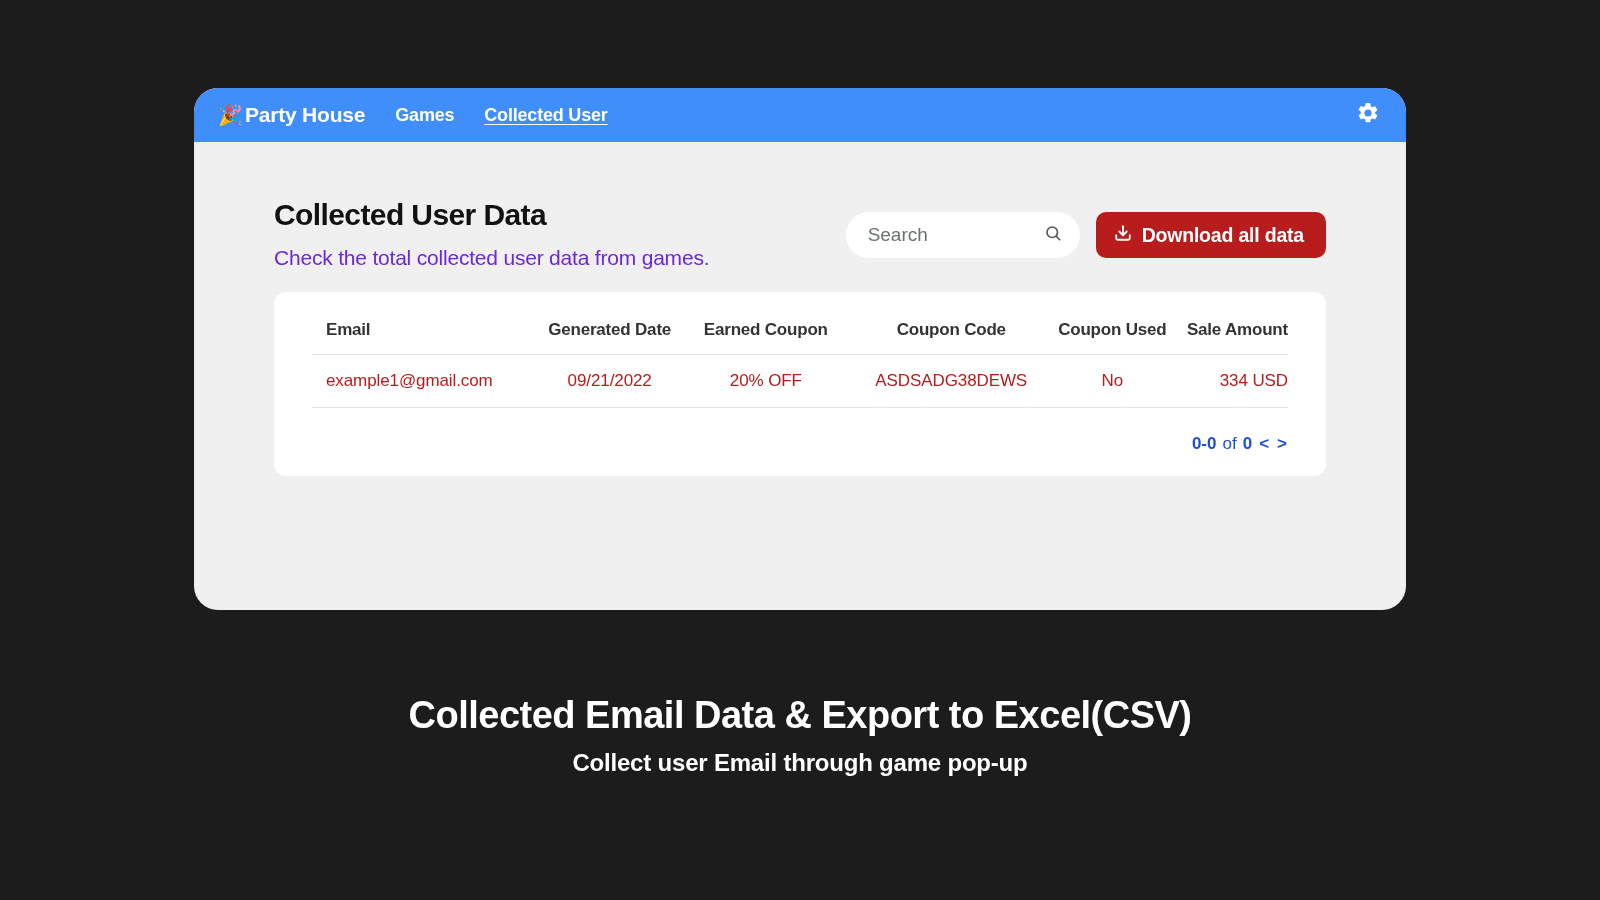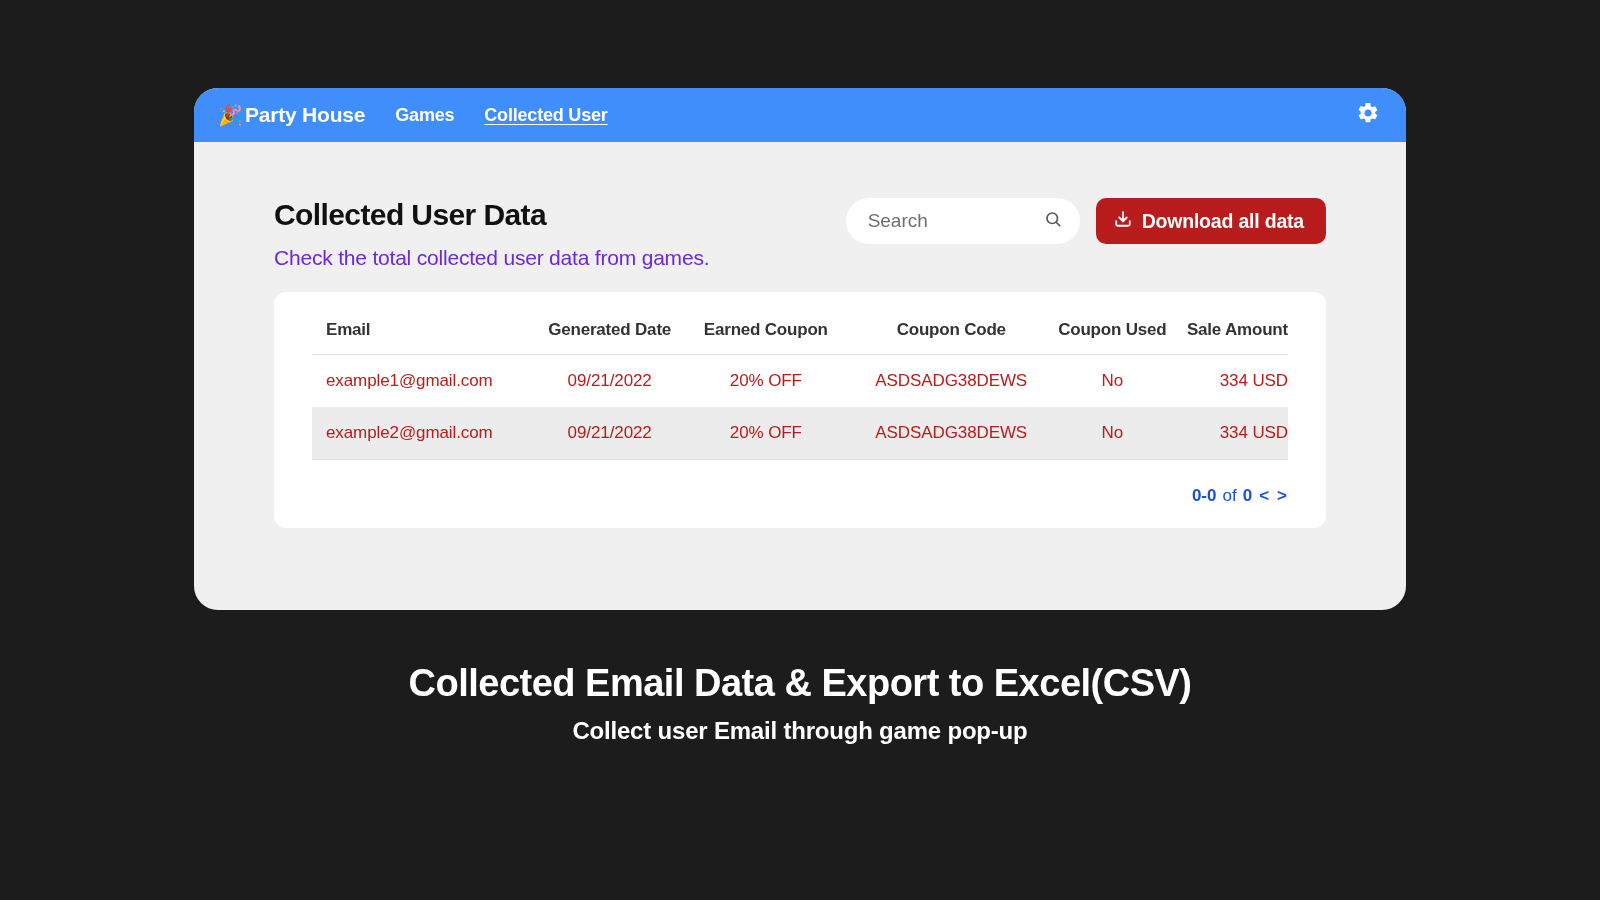--- a/index.html
+++ b/index.html
@@ -68,21 +68,21 @@
   }
   .page-sub {
     margin-top: 14px;
     font-size: 21px;
     color: #6d28d9;
     letter-spacing: -0.2px;
   }
 
   .header-row {
     display: flex;
-    align-items: flex-start;
+    align-items: center;
     justify-content: space-between;
   }
   .header-left { flex: 1; }
 
   .actions {
     display: flex;
     align-items: center;
     gap: 16px;
     margin-bottom: -2px;
   }
@@ -172,20 +172,21 @@
 
   .hero {
     margin-top: 52px;
     text-align: center;
     color: #fff;
   }
   .hero-title {
     font-size: 38px;
     font-weight: 800;
     letter-spacing: -0.5px;
+    margin-top: 32px;
   }
   .hero-sub {
     margin-top: 12px;
     font-size: 24px;
     font-weight: 700;
     letter-spacing: -0.2px;
   }
 </style>
 </head>
 <body>
@@ -253,28 +254,20 @@
         </thead>
         <tbody>
           <tr>
             <td class="c-email">example1@gmail.com</td>
             <td class="c-date">09/21/2022</td>
             <td class="c-earn">20% OFF</td>
             <td class="c-code">ASDSADG38DEWS</td>
             <td class="c-used">No</td>
             <td class="c-amt">334 USD</td>
           </tr>
-          <tr class="alt">
-            <td class="c-email">example2@gmail.com</td>
-            <td class="c-date">09/21/2022</td>
-            <td class="c-earn">20% OFF</td>
-            <td class="c-code">ASDSADG38DEWS</td>
-            <td class="c-used">No</td>
-            <td class="c-amt">334 USD</td>
-          </tr>
           <tr class="table-sep">
               <td colspan="6" style="padding:0;height:0;"></td>
             </tr>
         </tbody>
       </table>
 
       <div class="pager">
         <span class="b">0-0</span>
         <span>of</span>
         <span class="b">0</span>

